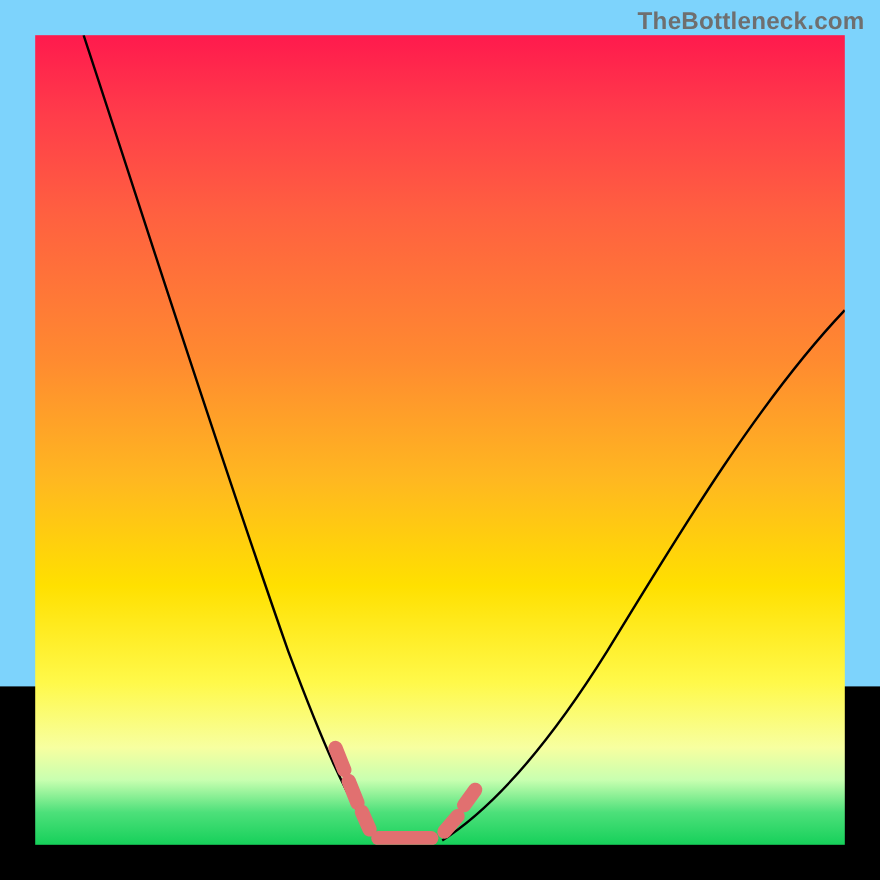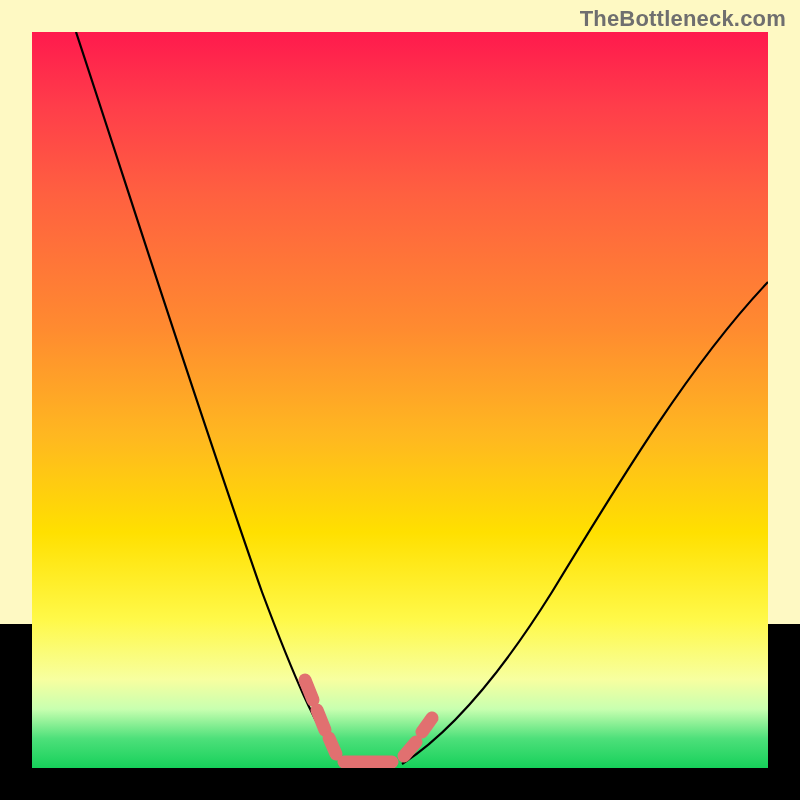--- a/index.html
+++ b/index.html
@@ -9,21 +9,21 @@
     height: 800px;
     background: #000;
     overflow: hidden;
   }
   .frame {
     position: absolute;
     left: 0;
     top: 0;
     width: 800px;
     height: 624px;
-    background: #fef9c3;
+    background: #7dd3fc;
   }
   .plot {
     position: absolute;
     left: 32px;
     top: 32px;
     width: 736px;
     height: 736px;
     
     background: linear-gradient(
       to bottom,

